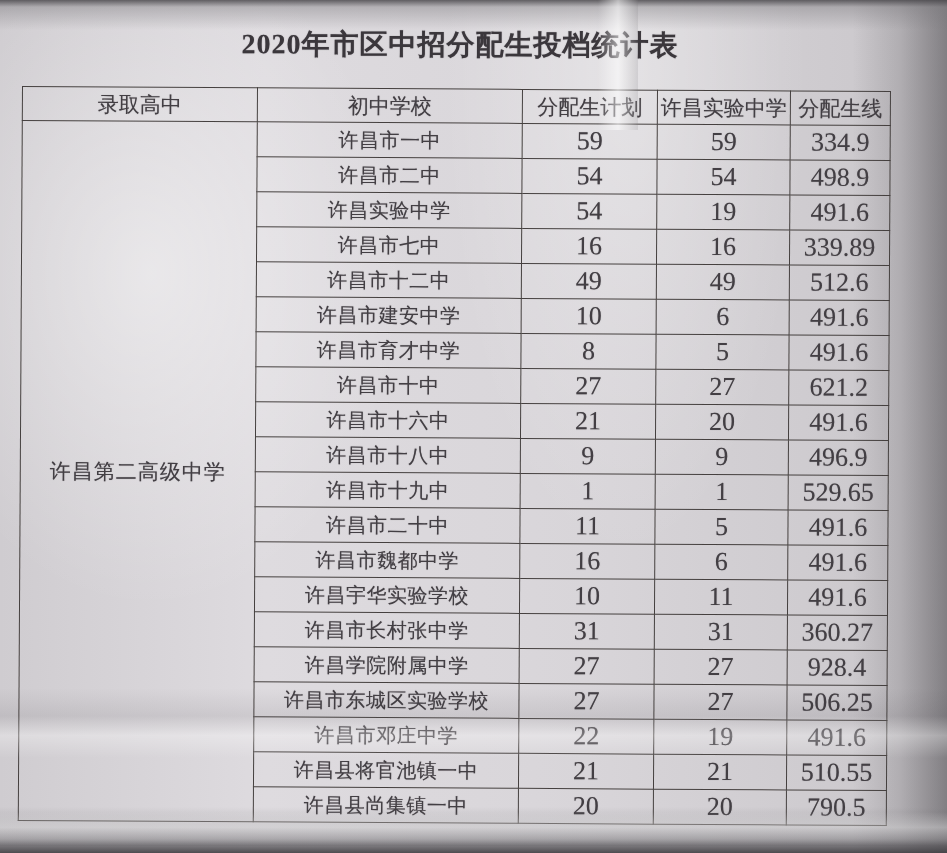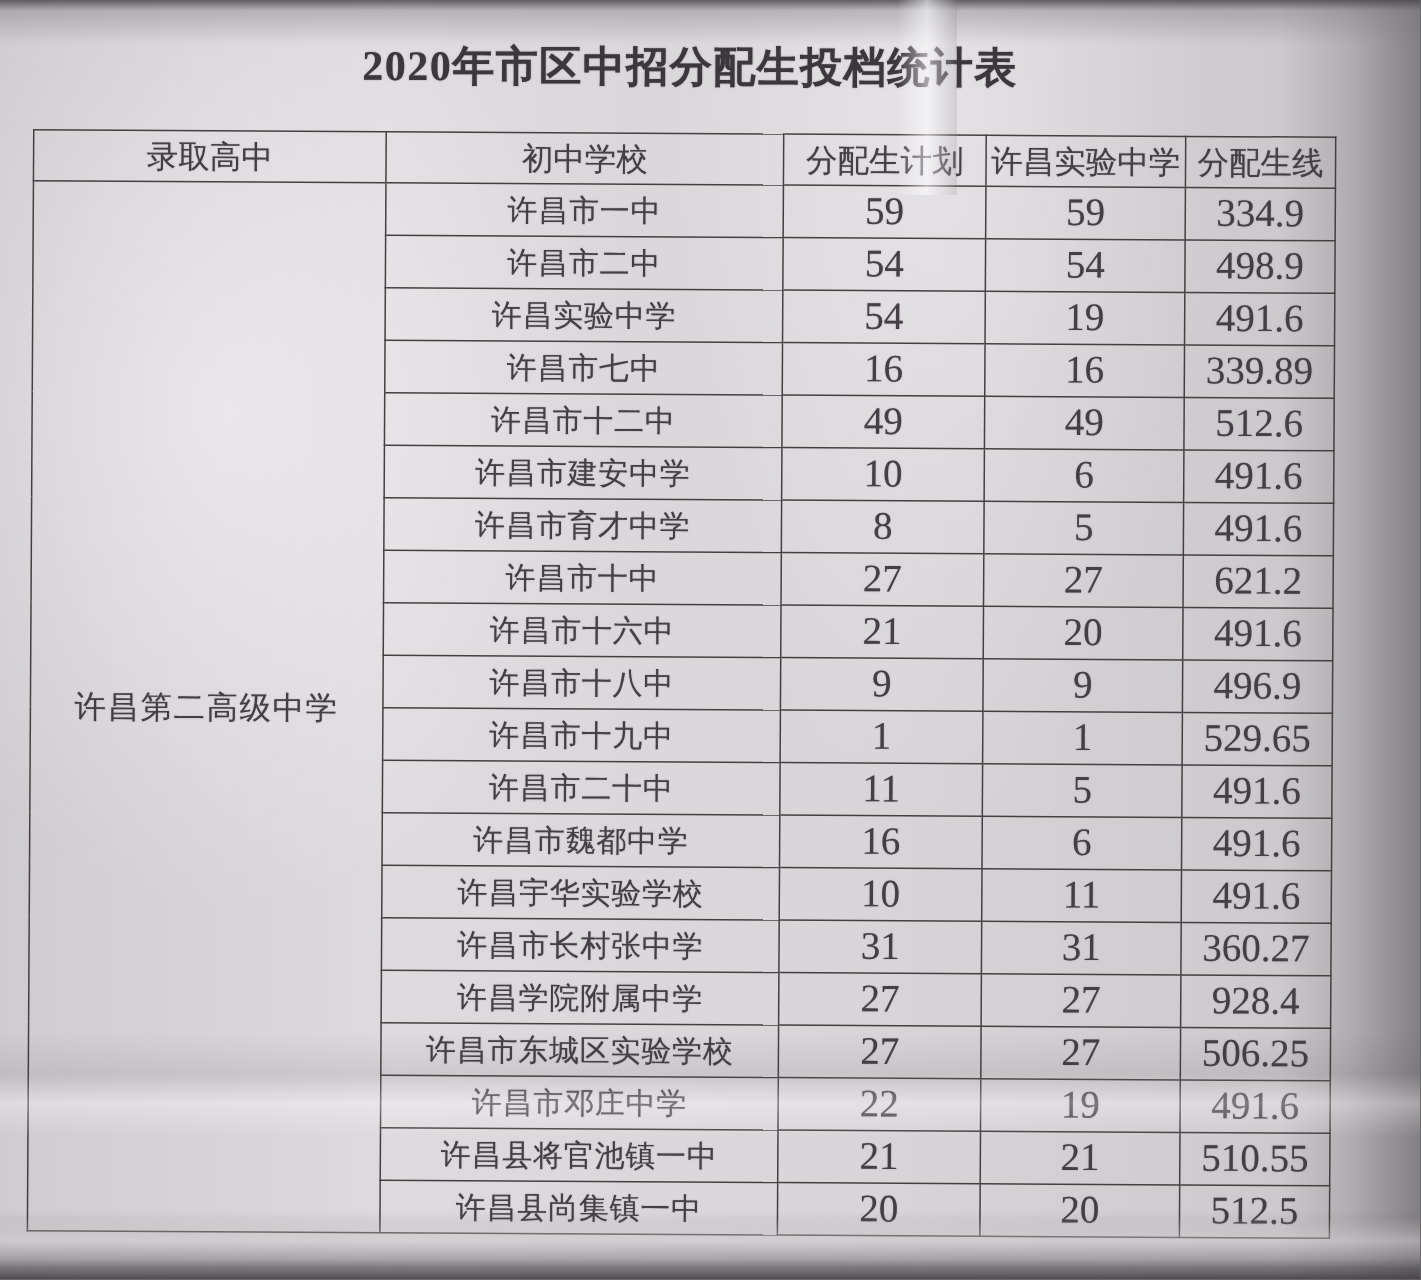--- a/index.html
+++ b/index.html
@@ -185,21 +185,21 @@
         <tr>
           <td class="cell-school">许昌县将官池镇一中</td>
           <td class="cell-num">21</td>
           <td class="cell-num">21</td>
           <td class="cell-num">510.55</td>
         </tr>
         <tr>
           <td class="cell-school">许昌县尚集镇一中</td>
           <td class="cell-num">20</td>
           <td class="cell-num">20</td>
-          <td class="cell-num">512.5</td>
+          <td class="cell-num">790.5</td>
         </tr>
       </tbody>
   </table>
 
   <div class="crease-mid"></div>
   <div class="crease-low"></div>
   <div class="sheen"></div>
 </div>
 
 </body></html>

